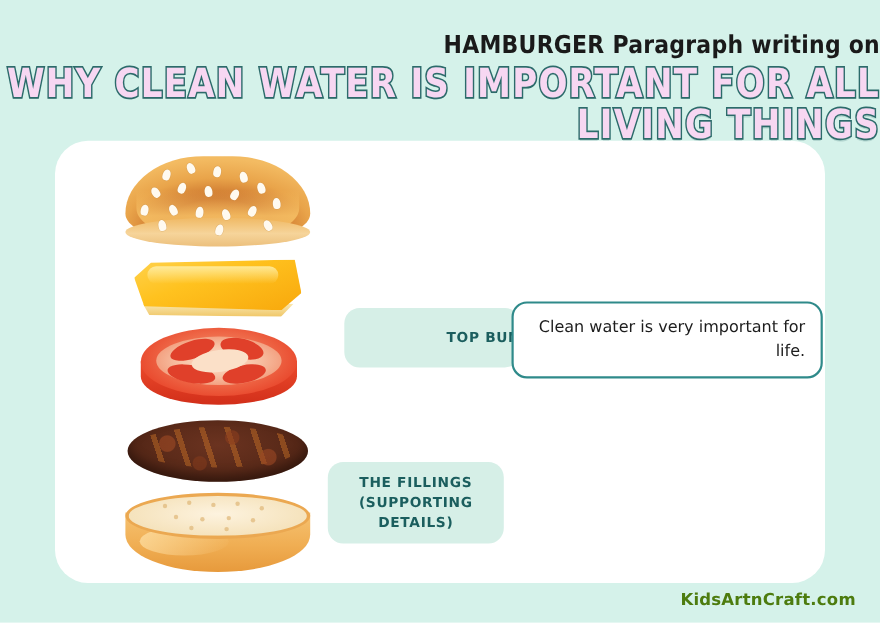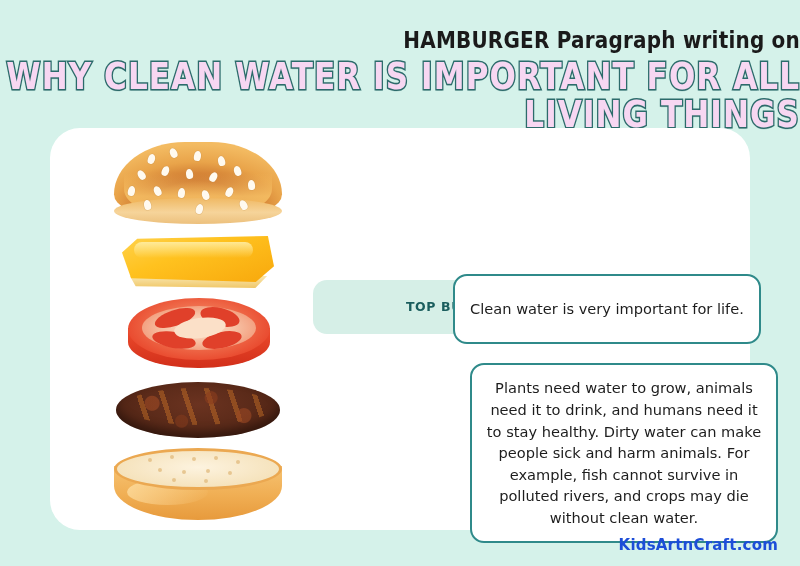--- a/index.html
+++ b/index.html
@@ -173,28 +173,28 @@
     background:#fff;
     border:2.4px solid #2f8a8a;
     border-radius:14px;
     box-sizing:border-box;
     display:flex;align-items:center;justify-content:center;
     padding:10px 14px;
     color:#1d1d1d;
     font-family:"DejaVu Sans", sans-serif;
     font-size:14.6px;line-height:1.48;text-align:center;
   }
-  .tbox-1{left:403px;top:146px;width:308px;height:70px;}
+  .tbox-1{left:415px;top:146px;width:283px;height:70px;text-align:right;}
   .tbox-2{left:420px;top:235px;width:308px;height:180px;}
 
   
   .brand{
     position:absolute;right:22px;bottom:12px;
     font-family:"DejaVu Sans", sans-serif;
-    font-weight:700;font-size:15px;color:#1d4ed8;letter-spacing:.2px;
+    font-weight:700;font-size:15px;color:#4d7c0f;letter-spacing:.2px;
   }
 </style>
 </head>
 <body>
 
 <div class="page">
 
   <div class="header">
     <div class="subtitle">HAMBURGER Paragraph writing on</div>
     <div class="title">WHY CLEAN WATER IS IMPORTANT FOR ALL LIVING THINGS</div>
@@ -263,25 +263,29 @@
         <div class="crumb" style="left:96px;top:37px;"></div>
       </div>
     </div>
 
     <div class="pill pill-1">
       <span>
         <span>TOP BUN</span><br>
       </span>
     </div>
 
+    <div class="pill pill-2">
+      <span>
+        <span>THE FILLINGS</span><br>
+        <span>(SUPPORTING</span><br>
+        <span>DETAILS)</span>
+      </span>
+    </div>
 
     <div class="tbox tbox-1">
       <span>Clean water is very important for life.</span>
     </div>
-    <div class="tbox tbox-2">
-      <span>Plants need water to grow, animals need it to drink, and humans need it to stay healthy. Dirty water can make people sick and harm animals. For example, fish cannot survive in polluted rivers, and crops may die without clean water.</span>
-    </div>
 
   </div>
 
   <div class="brand">KidsArtnCraft.com</div>
 
 </div>
 
 </body></html>

